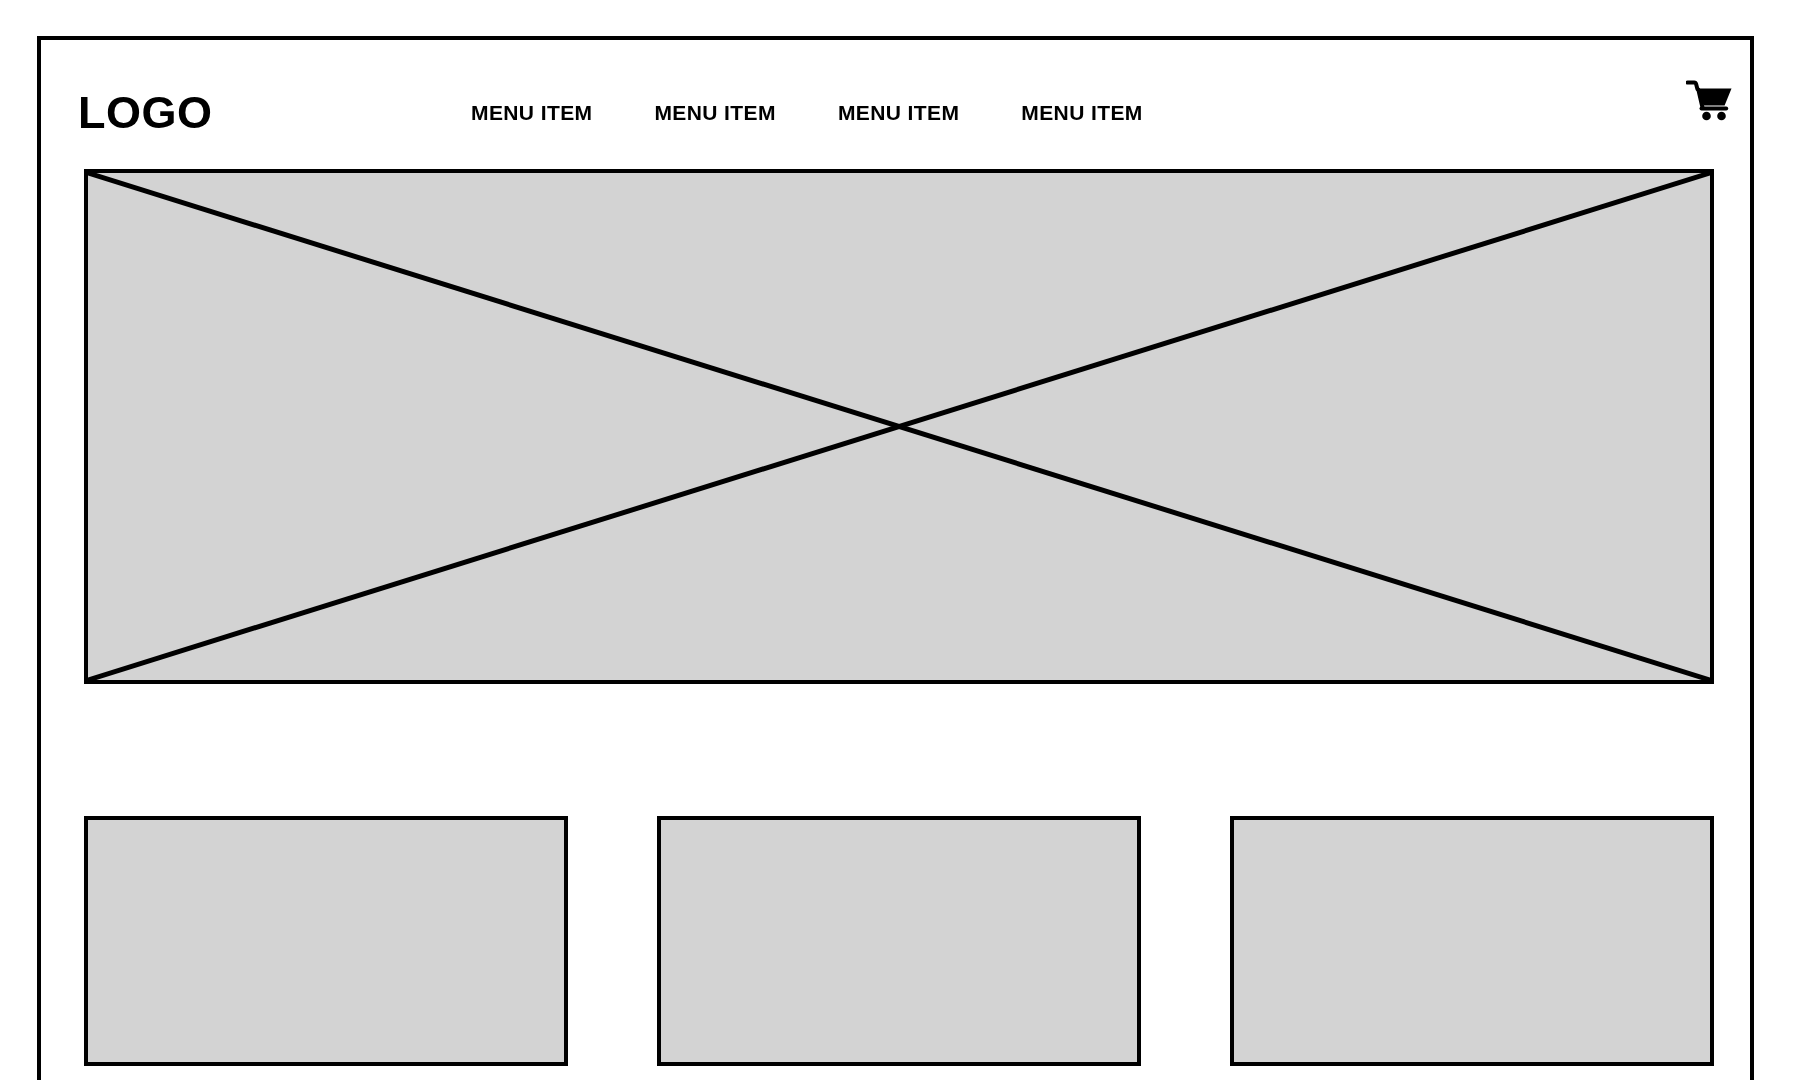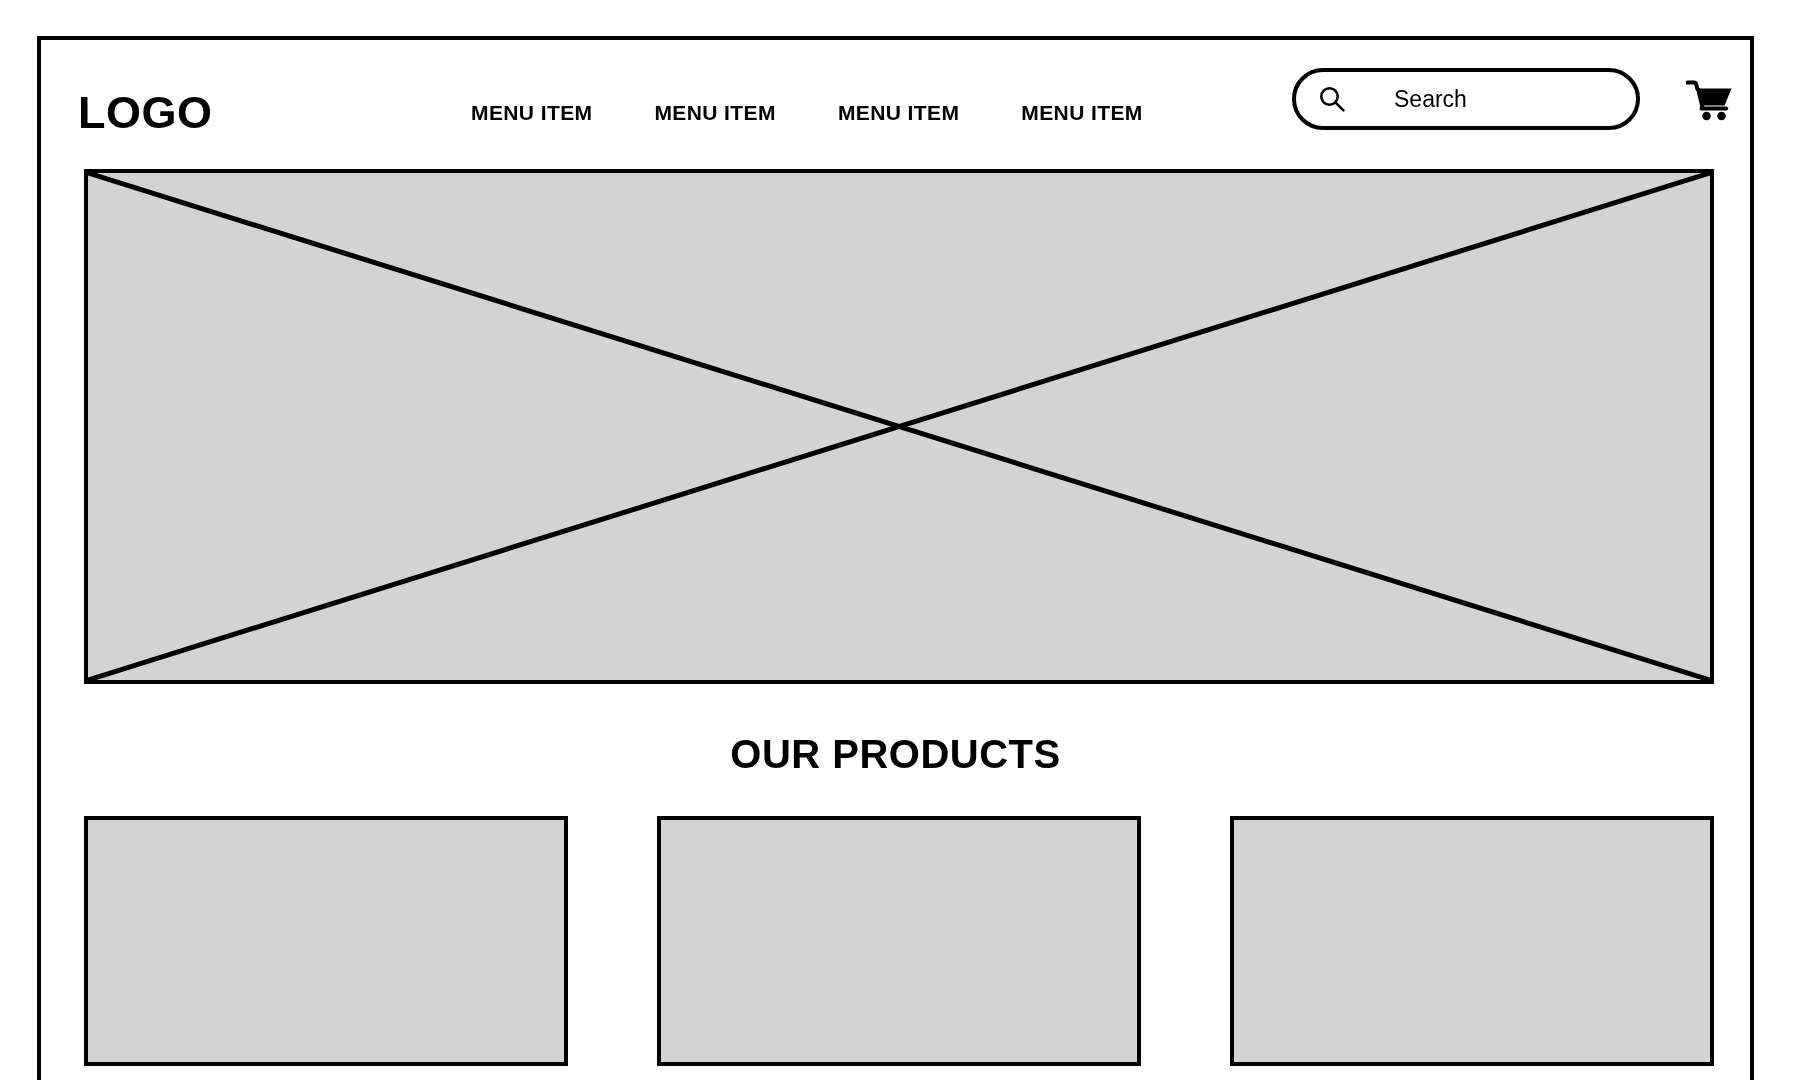--- a/index.html
+++ b/index.html
@@ -165,27 +165,20 @@
 
     <div id="logo">LOGO</div>
 
     <nav id="main-nav">
       <div class="nav-item">MENU ITEM</div>
       <div class="nav-item">MENU ITEM</div>
       <div class="nav-item">MENU ITEM</div>
       <div class="nav-item">MENU ITEM</div>
     </nav>
 
-    <div id="search-bar">
-      <svg id="search-icon" viewBox="0 0 28 28" fill="none" stroke="#000000" stroke-width="2.6" stroke-linecap="round">
-        <circle cx="11.5" cy="11.5" r="8.2"></circle>
-        <line x1="17.6" y1="17.6" x2="25.4" y2="25.4"></line>
-      </svg>
-      <span id="search-placeholder">Search</span>
-    </div>
 
     <div id="cart-button">
       <svg viewBox="0 0 48 44">
 
         <path d="M1.5 4.5 H8.2 a2 2 0 0 1 1.9 1.5 L11.4 11" fill="none" stroke="#000000" stroke-width="4" stroke-linecap="round" stroke-linejoin="round"></path>
 
         <path d="M11.8 10.5 H45.5 L38.6 27.5 H17.6 Z" fill="#000000"></path>
 
         <path d="M15.5 30.5 H40.2" fill="none" stroke="#000000" stroke-width="4" stroke-linecap="round"></path>
 
@@ -197,21 +190,20 @@
     </div>
   </div>
 
   <div id="hero-placeholder">
     <svg viewBox="0 0 1622 507" preserveAspectRatio="none">
       <line x1="0" y1="0" x2="1622" y2="507" stroke="#000000" stroke-width="5" vector-effect="non-scaling-stroke"></line>
       <line x1="1622" y1="0" x2="0" y2="507" stroke="#000000" stroke-width="5" vector-effect="non-scaling-stroke"></line>
     </svg>
   </div>
 
-  <div id="products-heading">OUR PRODUCTS</div>
 
   <div id="product-grid">
     <div class="product-card"></div>
     <div class="product-card"></div>
     <div class="product-card"></div>
   </div>
 
 </div>
 
 </body></html>

